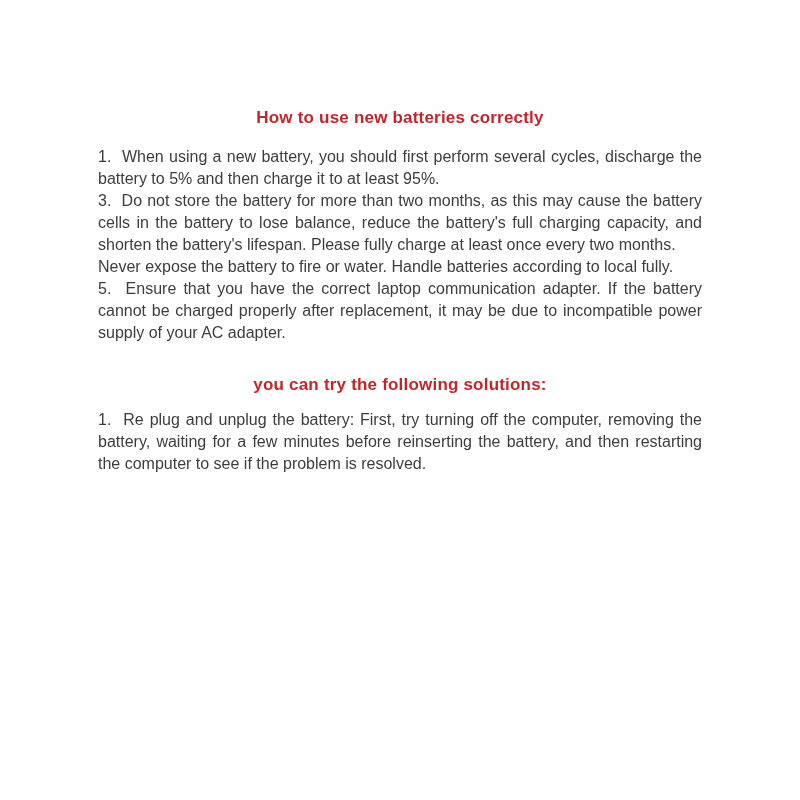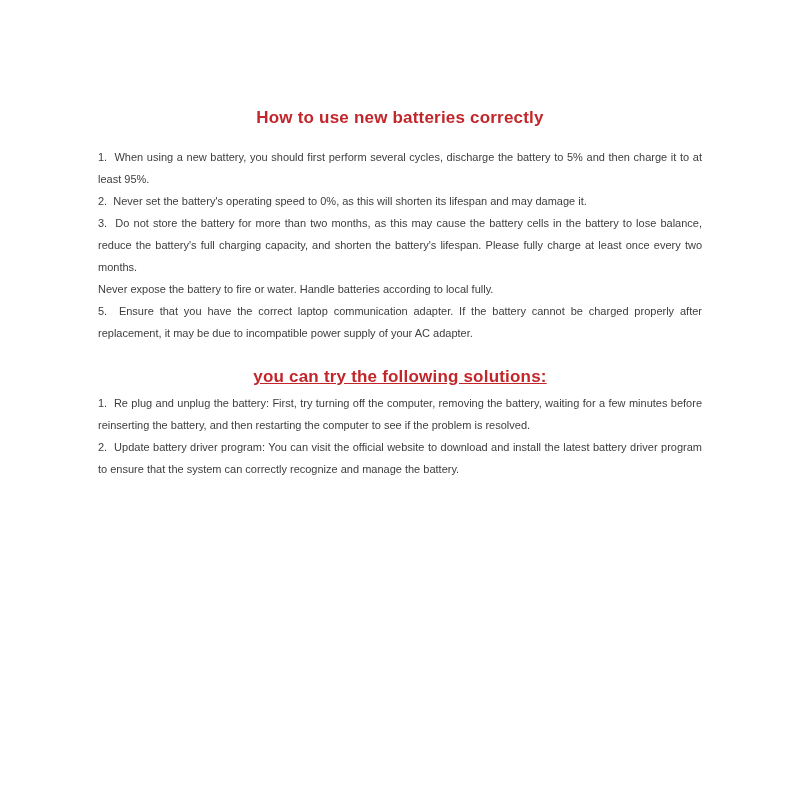--- a/index.html
+++ b/index.html
@@ -20,47 +20,45 @@
   .red-heading {
     color: #c2262b;
     font-size: 17px;
     font-weight: bold;
     text-align: center;
     line-height: 22px;
     letter-spacing: 0.2px;
   }
   .h1 { margin: 107px 0 17px 0; }
   .h2a { margin: 34px 0 0 0; }
-  .h2b { margin: 22px 0 0 0; text-decoration: underline; }
+  .h2b { margin: 30px 0 0 0; }
   .body-text p {
     margin: 0;
     color: #3d3d3d;
-    font-size: 11px;
+    font-size: 16px;
     line-height: 22px;
     text-align: justify;
   }
   .list-1 { margin-top: 0; }
-  .list-2 { margin-top: 4px; }
+  .list-2 { margin-top: 13px; }
 </style>
 </head>
 <body>
 
 <div class="page">
 
   <h1 class="red-heading h1">How to use new batteries correctly</h1>
 
   <div class="body-text list-1">
     <p>1.&nbsp; When using a new battery, you should first perform several cycles, discharge the battery to 5% and then charge it to at least 95%.</p>
-    <p>2.&nbsp; Never set the battery's operating speed to 0%, as this will shorten its lifespan and may damage it.</p>
     <p>3.&nbsp; Do not store the battery for more than two months, as this may cause the battery cells in the battery to lose balance, reduce the battery's full charging capacity, and shorten the battery's lifespan. Please fully charge at least once every two months.</p>
     <p>Never expose the battery to fire or water. Handle batteries according to local fully.</p>
     <p>5.&nbsp; Ensure that you have the correct laptop communication adapter. If the battery cannot be charged properly after replacement, it may be due to incompatible power supply of your AC adapter.</p>
   </div>
 
 
   <h2 class="red-heading h2b">you can try the following solutions:</h2>
 
   <div class="body-text list-2">
     <p>1.&nbsp; Re plug and unplug the battery: First, try turning off the computer, removing the battery, waiting for a few minutes before reinserting the battery, and then restarting the computer to see if the problem is resolved.</p>
-    <p>2.&nbsp; Update battery driver program: You can visit the official website to download and install the latest battery driver program to ensure that the system can correctly recognize and manage the battery.</p>
   </div>
 
 </div>
 
 </body></html>

